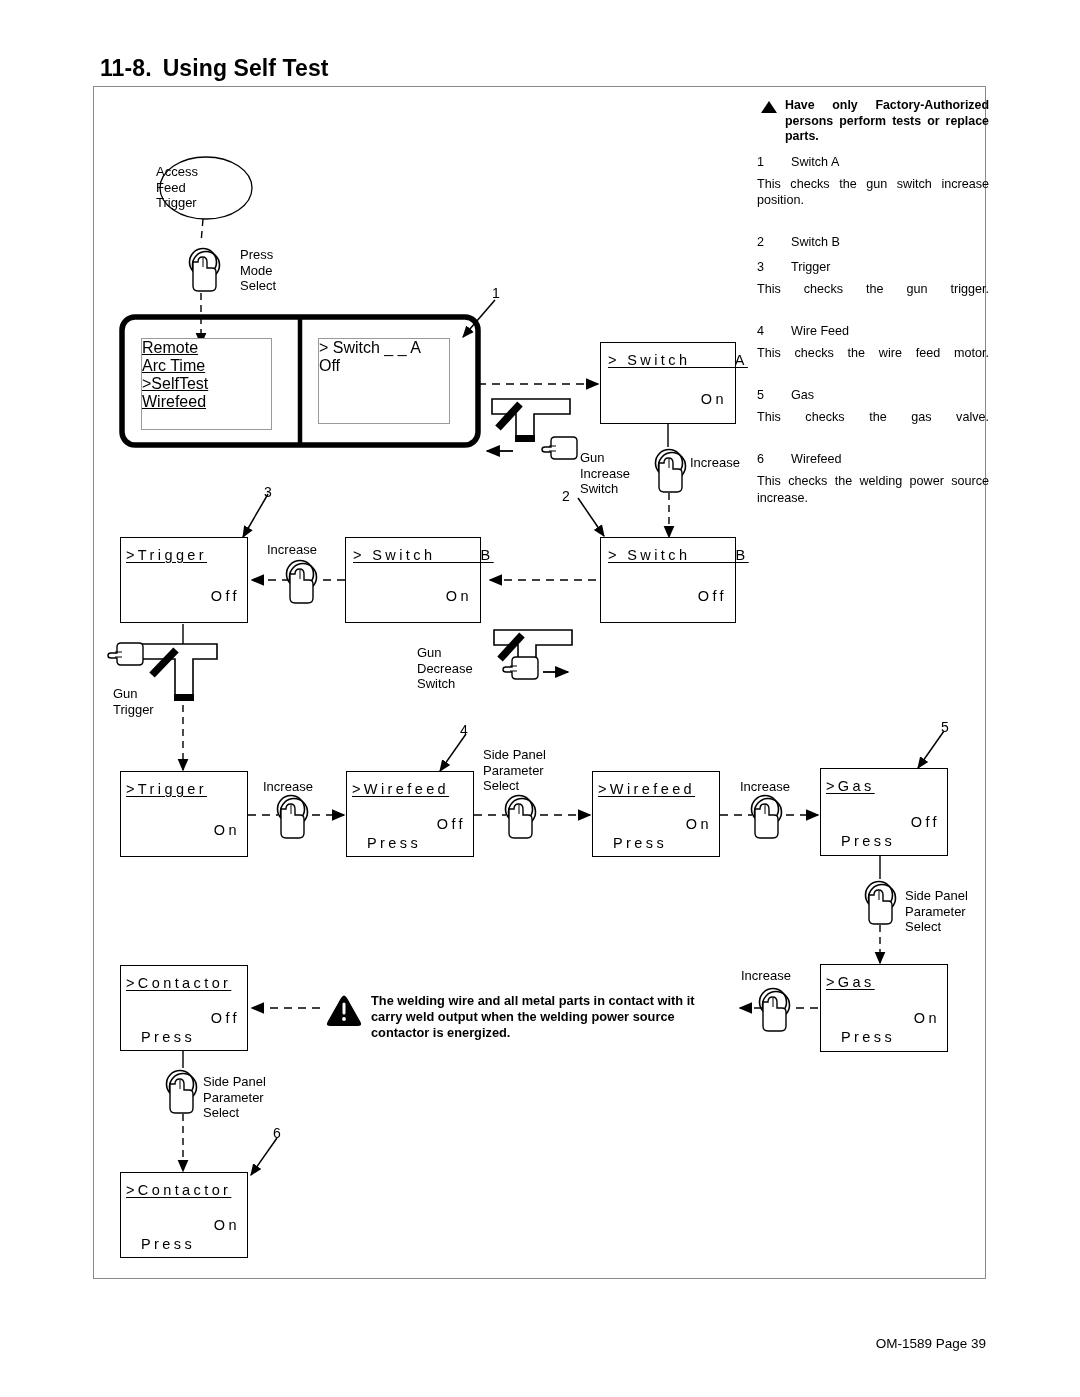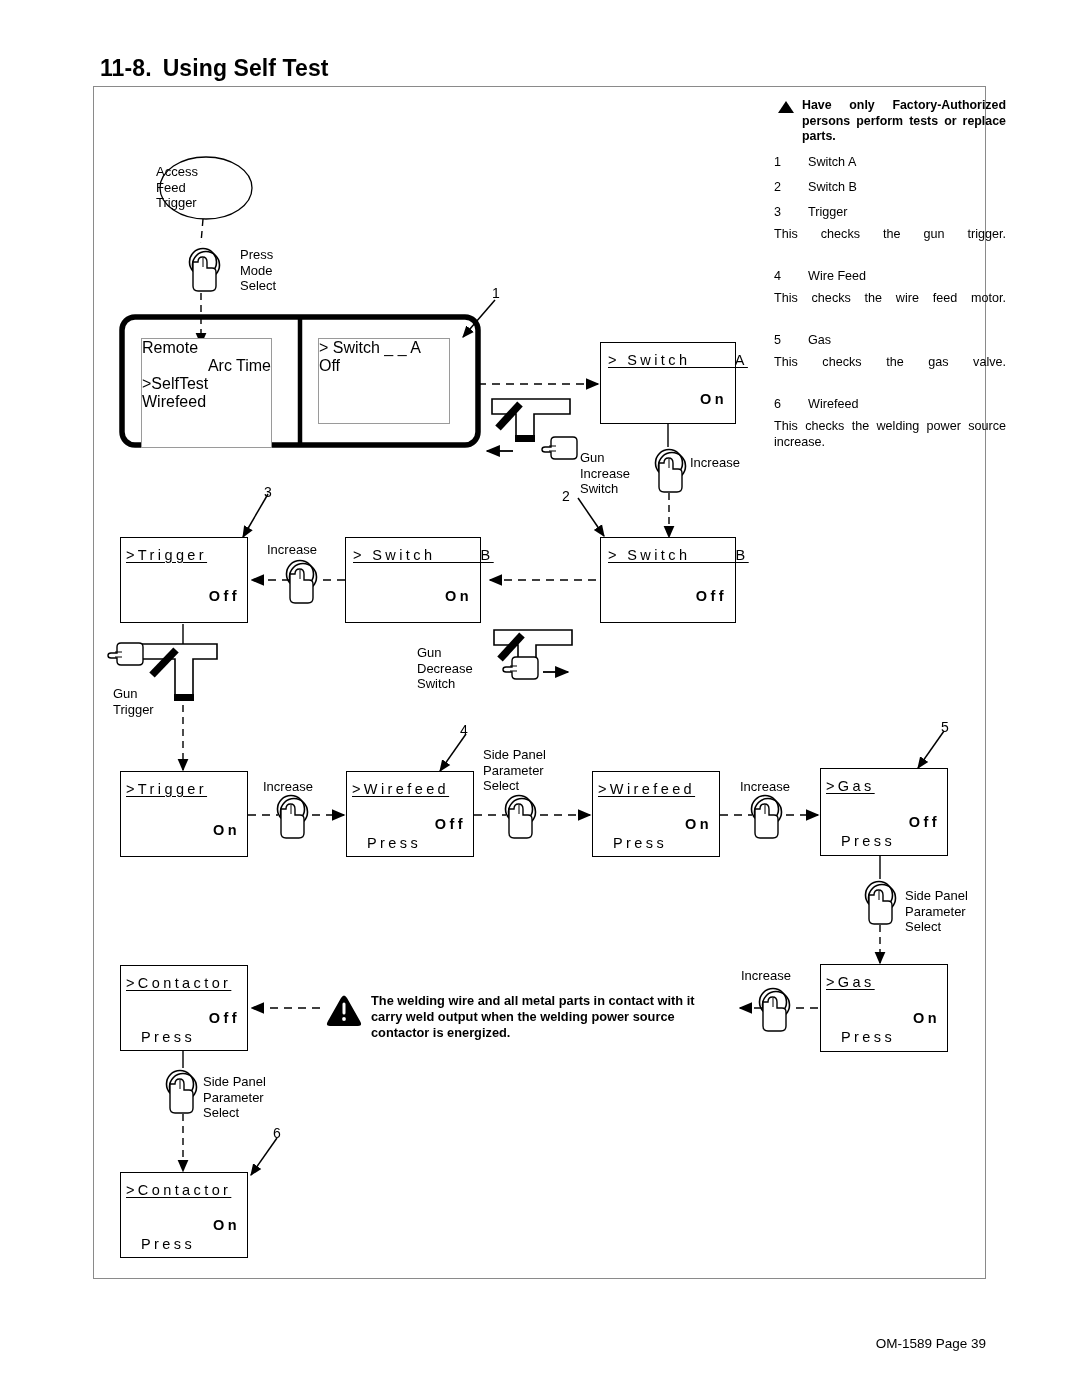--- a/index.html
+++ b/index.html
@@ -23,21 +23,21 @@
   
   #content-frame{
     left:93px;top:86px;width:893px;height:1193px;
     border:1.5px solid #8a8a8a;
     box-sizing:border-box;
     background:#fff;
   }
 
   
   #instructions{
-    left:774px;top:98px;width:232px;
+    left:757px;top:98px;width:232px;
   }
   .warn-head{
     position:relative;padding-left:28px;
     font-size:12.4px;font-weight:bold;line-height:15.5px;
     text-align:justify;
   }
   .warn-head .tri{
     position:absolute;left:4px;top:3px;
     width:0;height:0;
     border-left:8px solid transparent;
@@ -61,21 +61,21 @@
     border:1.3px solid #000;
     background:#fff;
     font-size:14.5px;
     color:#000;
   }
   .lcd .ln{
     position:absolute;white-space:nowrap;
     letter-spacing:3.4px;
   }
   .lcd .ln.sel{text-decoration:underline;text-underline-offset:2px;}
-  .lcd .ln.r{text-align:center;font-weight:bold;}
+  .lcd .ln.r{text-align:center;}
 
   
   .lcd-inner{
     box-sizing:border-box;border:1.2px solid #9a9a9a;background:#fff;
   }
 
   
   .lbl{
     font-size:13px;line-height:15.5px;white-space:nowrap;
   }
@@ -265,23 +265,23 @@
   <div>Feed</div>
   <div>Trigger</div>
 </div>
 
 <div class="abs lbl" style="left:240px;top:247px;">
   <div>Press</div>
   <div>Mode</div>
   <div>Select</div>
 </div>
 
-<div class="abs lcd-inner" style="left:141px;top:338px;width:131px;height:110px;">
+<div class="abs lcd-inner" style="left:141px;top:338px;width:131px;height:92px;text-decoration:underline;">
   <div class="ln" style="left:10px;top:8px;">Remote</div>
-  <div class="ln" style="left:10px;top:27px;text-align:right;">Arc Time</div>
+  <div class="ln" style="left:10px;top:27px;">Arc Time</div>
   <div class="ln" style="left:6px;top:46px;">&gt;SelfTest</div>
   <div class="ln" style="left:10px;top:65px;">Wirefeed</div>
 </div>
 
 <div class="abs lcd-inner" style="left:318px;top:338px;width:132px;height:86px;">
   <div class="ln sel" style="left:5px;top:10px;">&gt; Switch _ _ A</div>
   <div class="ln r" style="right:6px;top:52px;">Off</div>
 </div>
 
 <div class="abs lcd" style="left:600px;top:342px;width:136px;height:82px;">
@@ -405,20 +405,21 @@
 <div class="abs" id="instructions">
   <div class="warn-head">
     <span class="tri"></span>
     <span>Have only Factory-Authorized persons perform tests or replace parts.</span>
   </div>
 
   <div class="item-head">
     <span class="n">1</span>
     <span>Switch A</span>
   </div>
+  <div class="item-body">This checks the gun switch increase position.</div>
 
   <div class="item-head">
     <span class="n">2</span>
     <span>Switch B</span>
   </div>
 
   <div class="item-head">
     <span class="n">3</span>
     <span>Trigger</span>
   </div>

